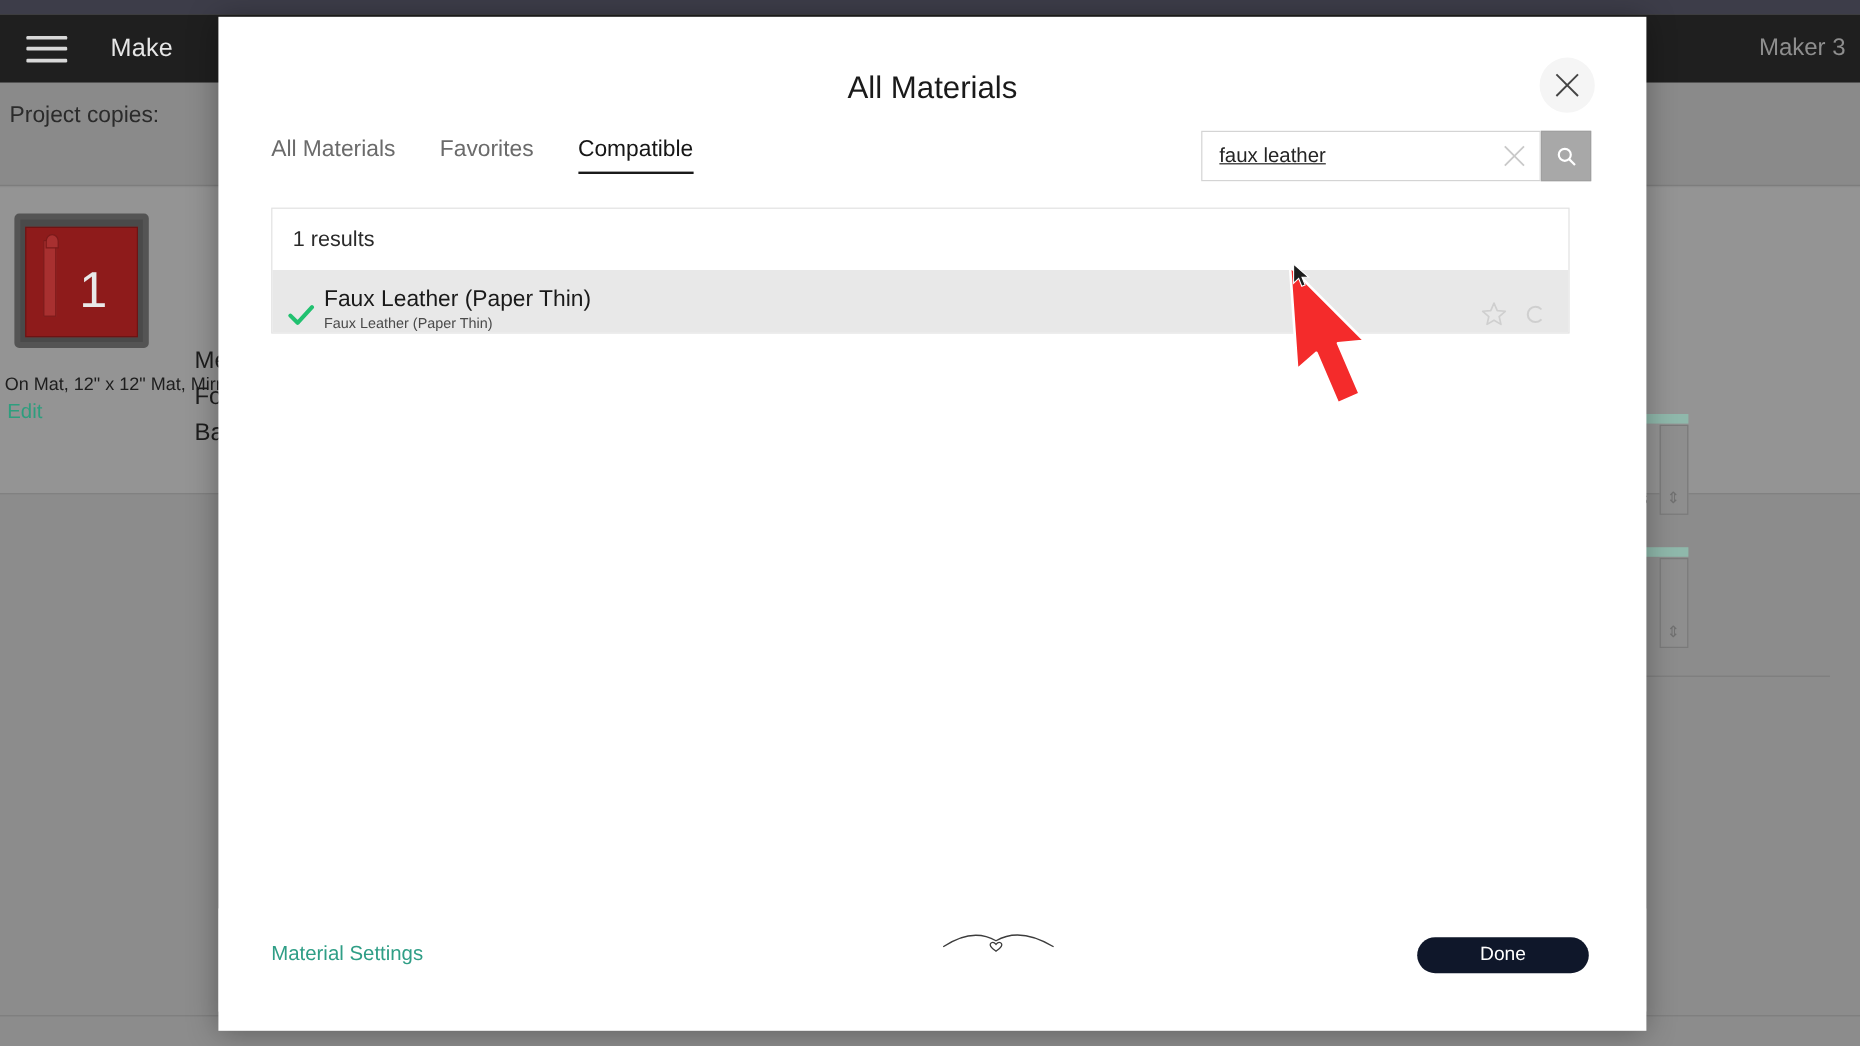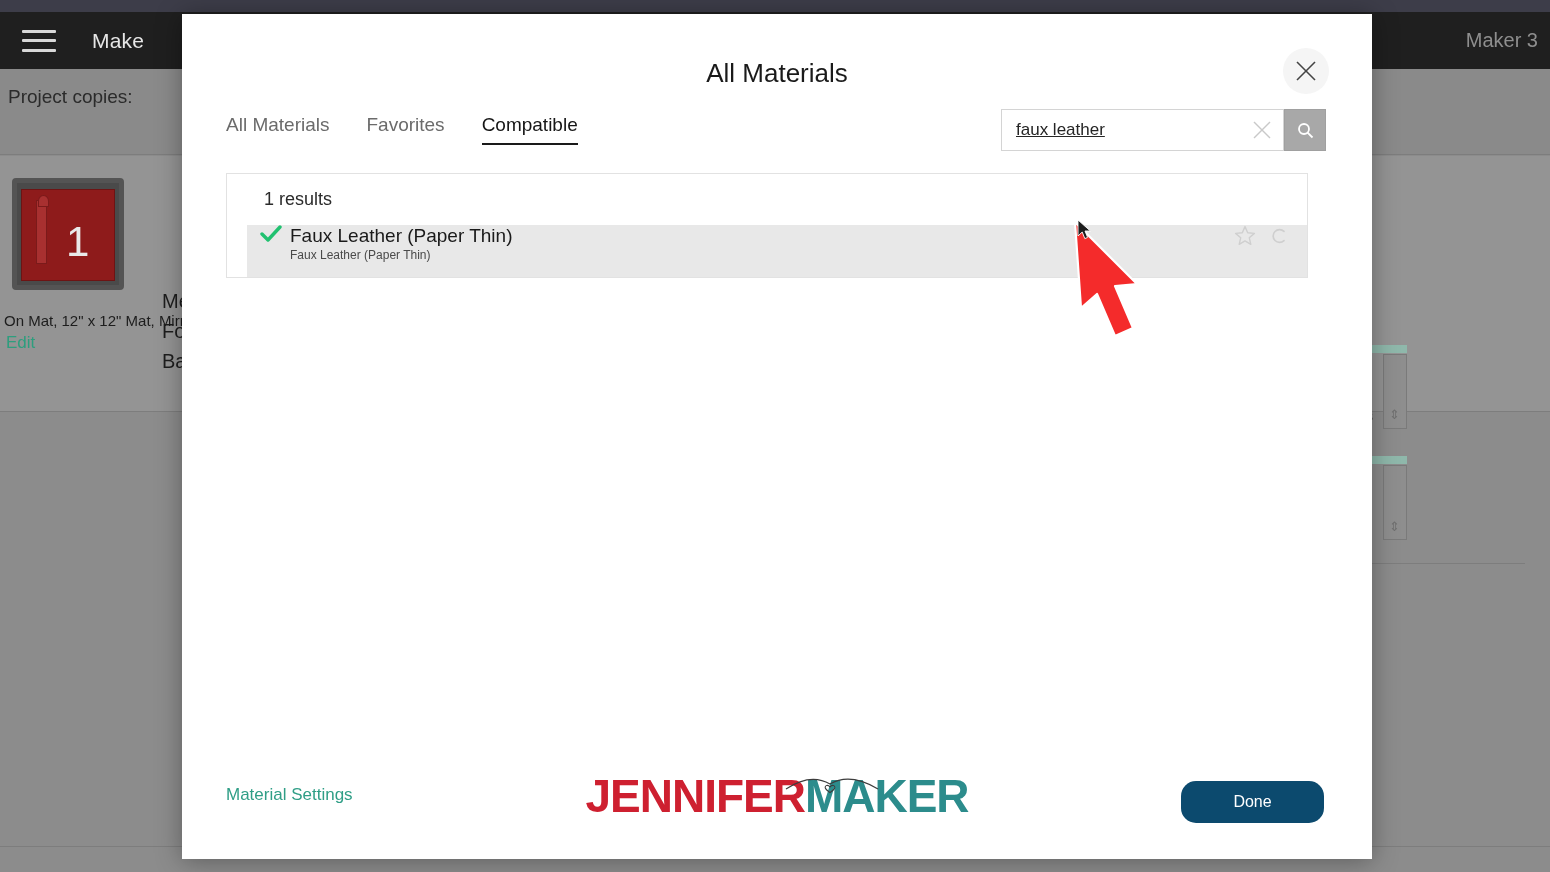--- a/index.html
+++ b/index.html
@@ -146,28 +146,28 @@
     position: absolute; right: 10px; top: 50%; transform: translateY(-50%);
     width: 22px; height: 22px; cursor: pointer;
   }
   .search-btn {
     width: 42px; background: #a8a8a8; border: 1px solid #a0a0a0;
     display: flex; align-items: center; justify-content: center; cursor: pointer;
   }
 
   .results-card {
     position: absolute; left: 44px; top: 159px; width: 1082px;
-    border: 1px solid #e2e2e2; background: #fff; padding-left: 20px;
+    border: 1px solid #e2e2e2; background: #fff;
   }
   .results-count {
     height: 51px; display: flex; align-items: center; padding-left: 17px;
     font-size: 18px; color: #2b2b2b;
   }
   .result-row {
-    height: 52px; background: #e8e8e8; display: flex; align-items: flex-start;
+    height: 52px; background: #e8e8e8; display: flex; align-items: flex-end;
     padding: 0 18px 0 13px; cursor: pointer; position: relative;
   }
   .result-check { width: 30px; flex: 0 0 30px; }
   .result-texts { display: flex; flex-direction: column; justify-content: center; }
   .result-title { font-size: 19px; color: #1a1a1a; line-height: 22px; }
   .result-sub { font-size: 12px; color: #4a4a4a; line-height: 16px; }
   .result-actions {
     margin-left: auto; display: flex; align-items: center; gap: 13px;
   }
   .result-actions span { cursor: pointer; }
@@ -185,22 +185,22 @@
     font-size: 46px; font-weight: 700; letter-spacing: -1px;
     font-family: "Liberation Sans", sans-serif;
   }
   .wm-a { color: #ce2030; }
   .wm-b { color: #2c8c8c; }
   .wm-deco {
     position: absolute; left: 50%; top: 18px; transform: translateX(7px);
     width: 96px; height: 22px; pointer-events: none;
   }
   .done-btn {
-    position: absolute; right: 48px; top: 24px; width: 143px; height: 42px;
-    border-radius: 15px; background: #0c4a6e; color: #fff; font-size: 16px;
+    position: absolute; right: 48px; top: 24px; width: 143px; height: 30px;
+    border-radius: 15px; background: #0f172a; color: #fff; font-size: 16px;
     display: flex; align-items: center; justify-content: center;
     cursor: pointer; border: none;
     font-family: "Liberation Sans", sans-serif;
   }
 
   
   .arrow-annot {
     position: absolute; left: 1067px; top: 216px; width: 90px; height: 120px;
     pointer-events: none;
   }
@@ -323,23 +323,20 @@
               <path d="M15 5.4 A6.4 6.4 0 1 0 15 14.6" fill="none" stroke="#cfcfcf" stroke-width="1.7" stroke-linecap="round"></path>
             </svg>
           </span>
         </span>
       </div>
     </div>
 
     <div class="modal-footer">
       <div class="material-settings">Material Settings</div>
 
-      <div class="watermark">
-        <span class="wm-a">JENNIFER</span><span class="wm-b">MAKER</span>
-      </div>
       <svg class="wm-deco" viewBox="0 0 96 22" aria-hidden="true">
         <path d="M2 14 C20 2, 34 2, 46 9 C58 2, 74 2, 94 14" fill="none" stroke="#3c3c3c" stroke-width="1.1"></path>
         <path d="M46 12 c-2.6-3.2 -6-1 -4.4 1.6 c1 1.7 3.3 3.2 4.4 4 c1.1-.8 3.4-2.3 4.4-4 c1.6-2.6 -1.8-4.8 -4.4-1.6 z" fill="none" stroke="#3c3c3c" stroke-width="1.1"></path>
       </svg>
 
       <button class="done-btn">Done</button>
     </div>
   </div>
 
   <svg class="arrow-annot" viewBox="0 0 90 120">

